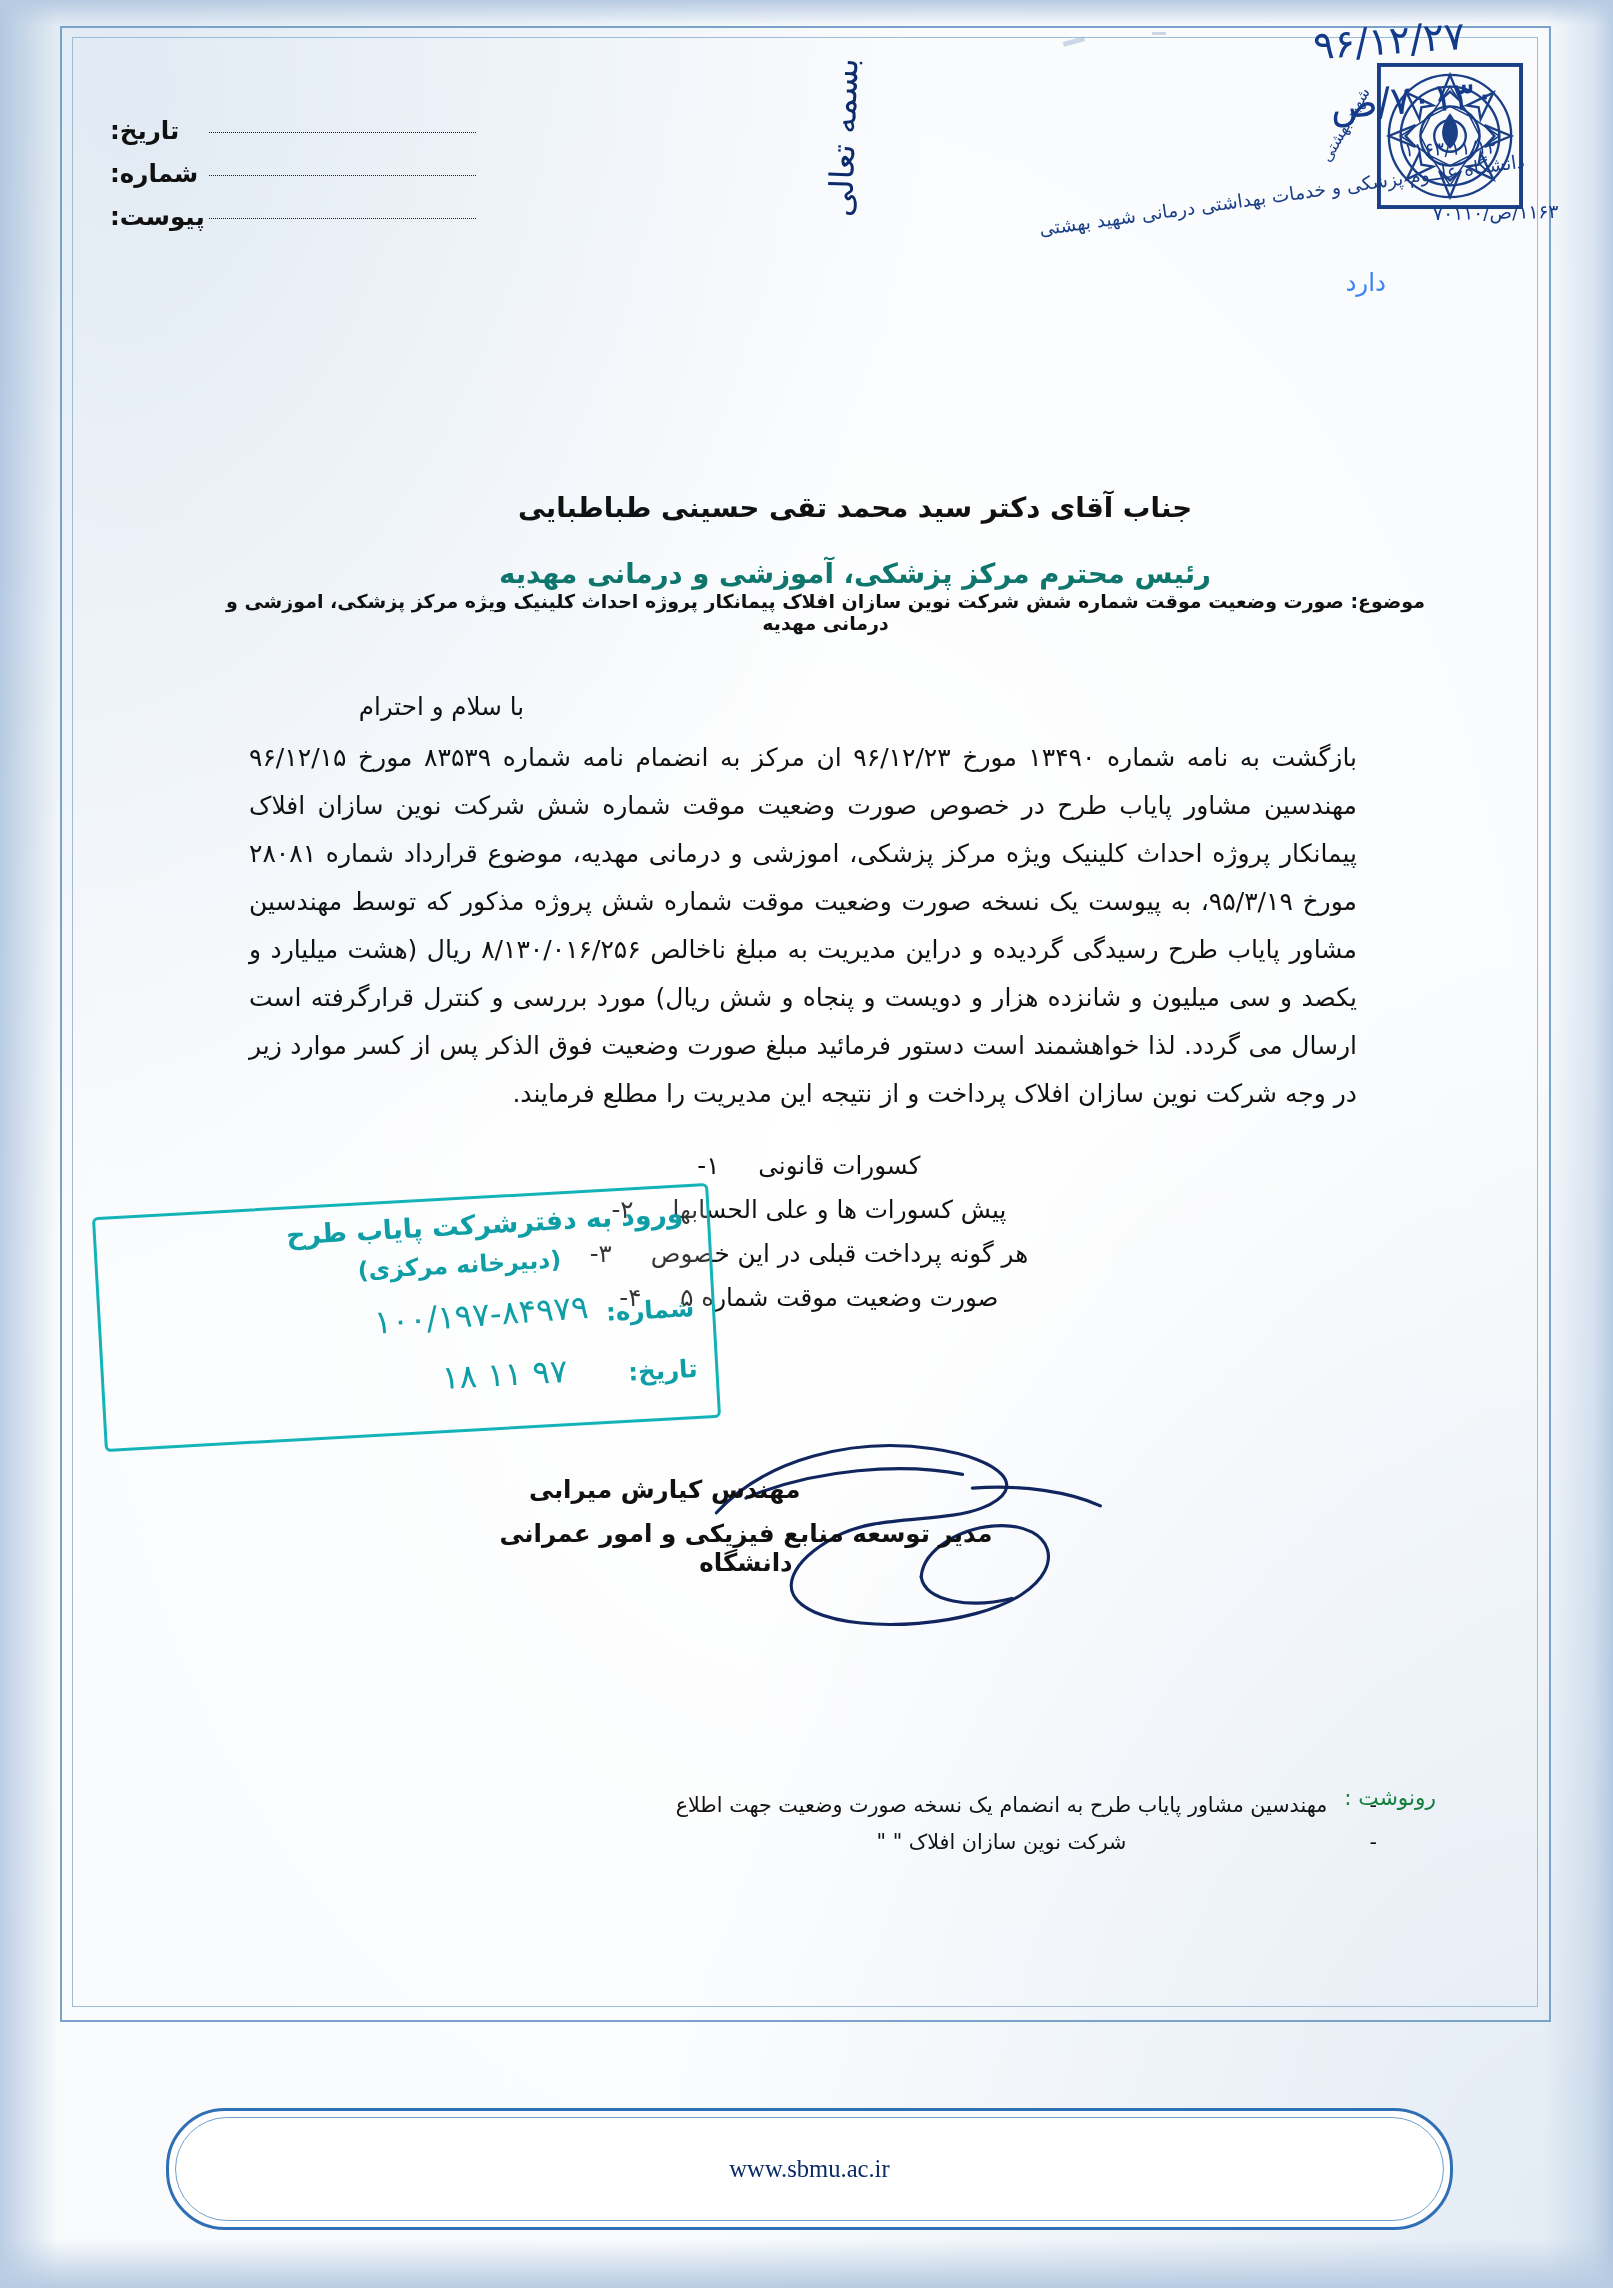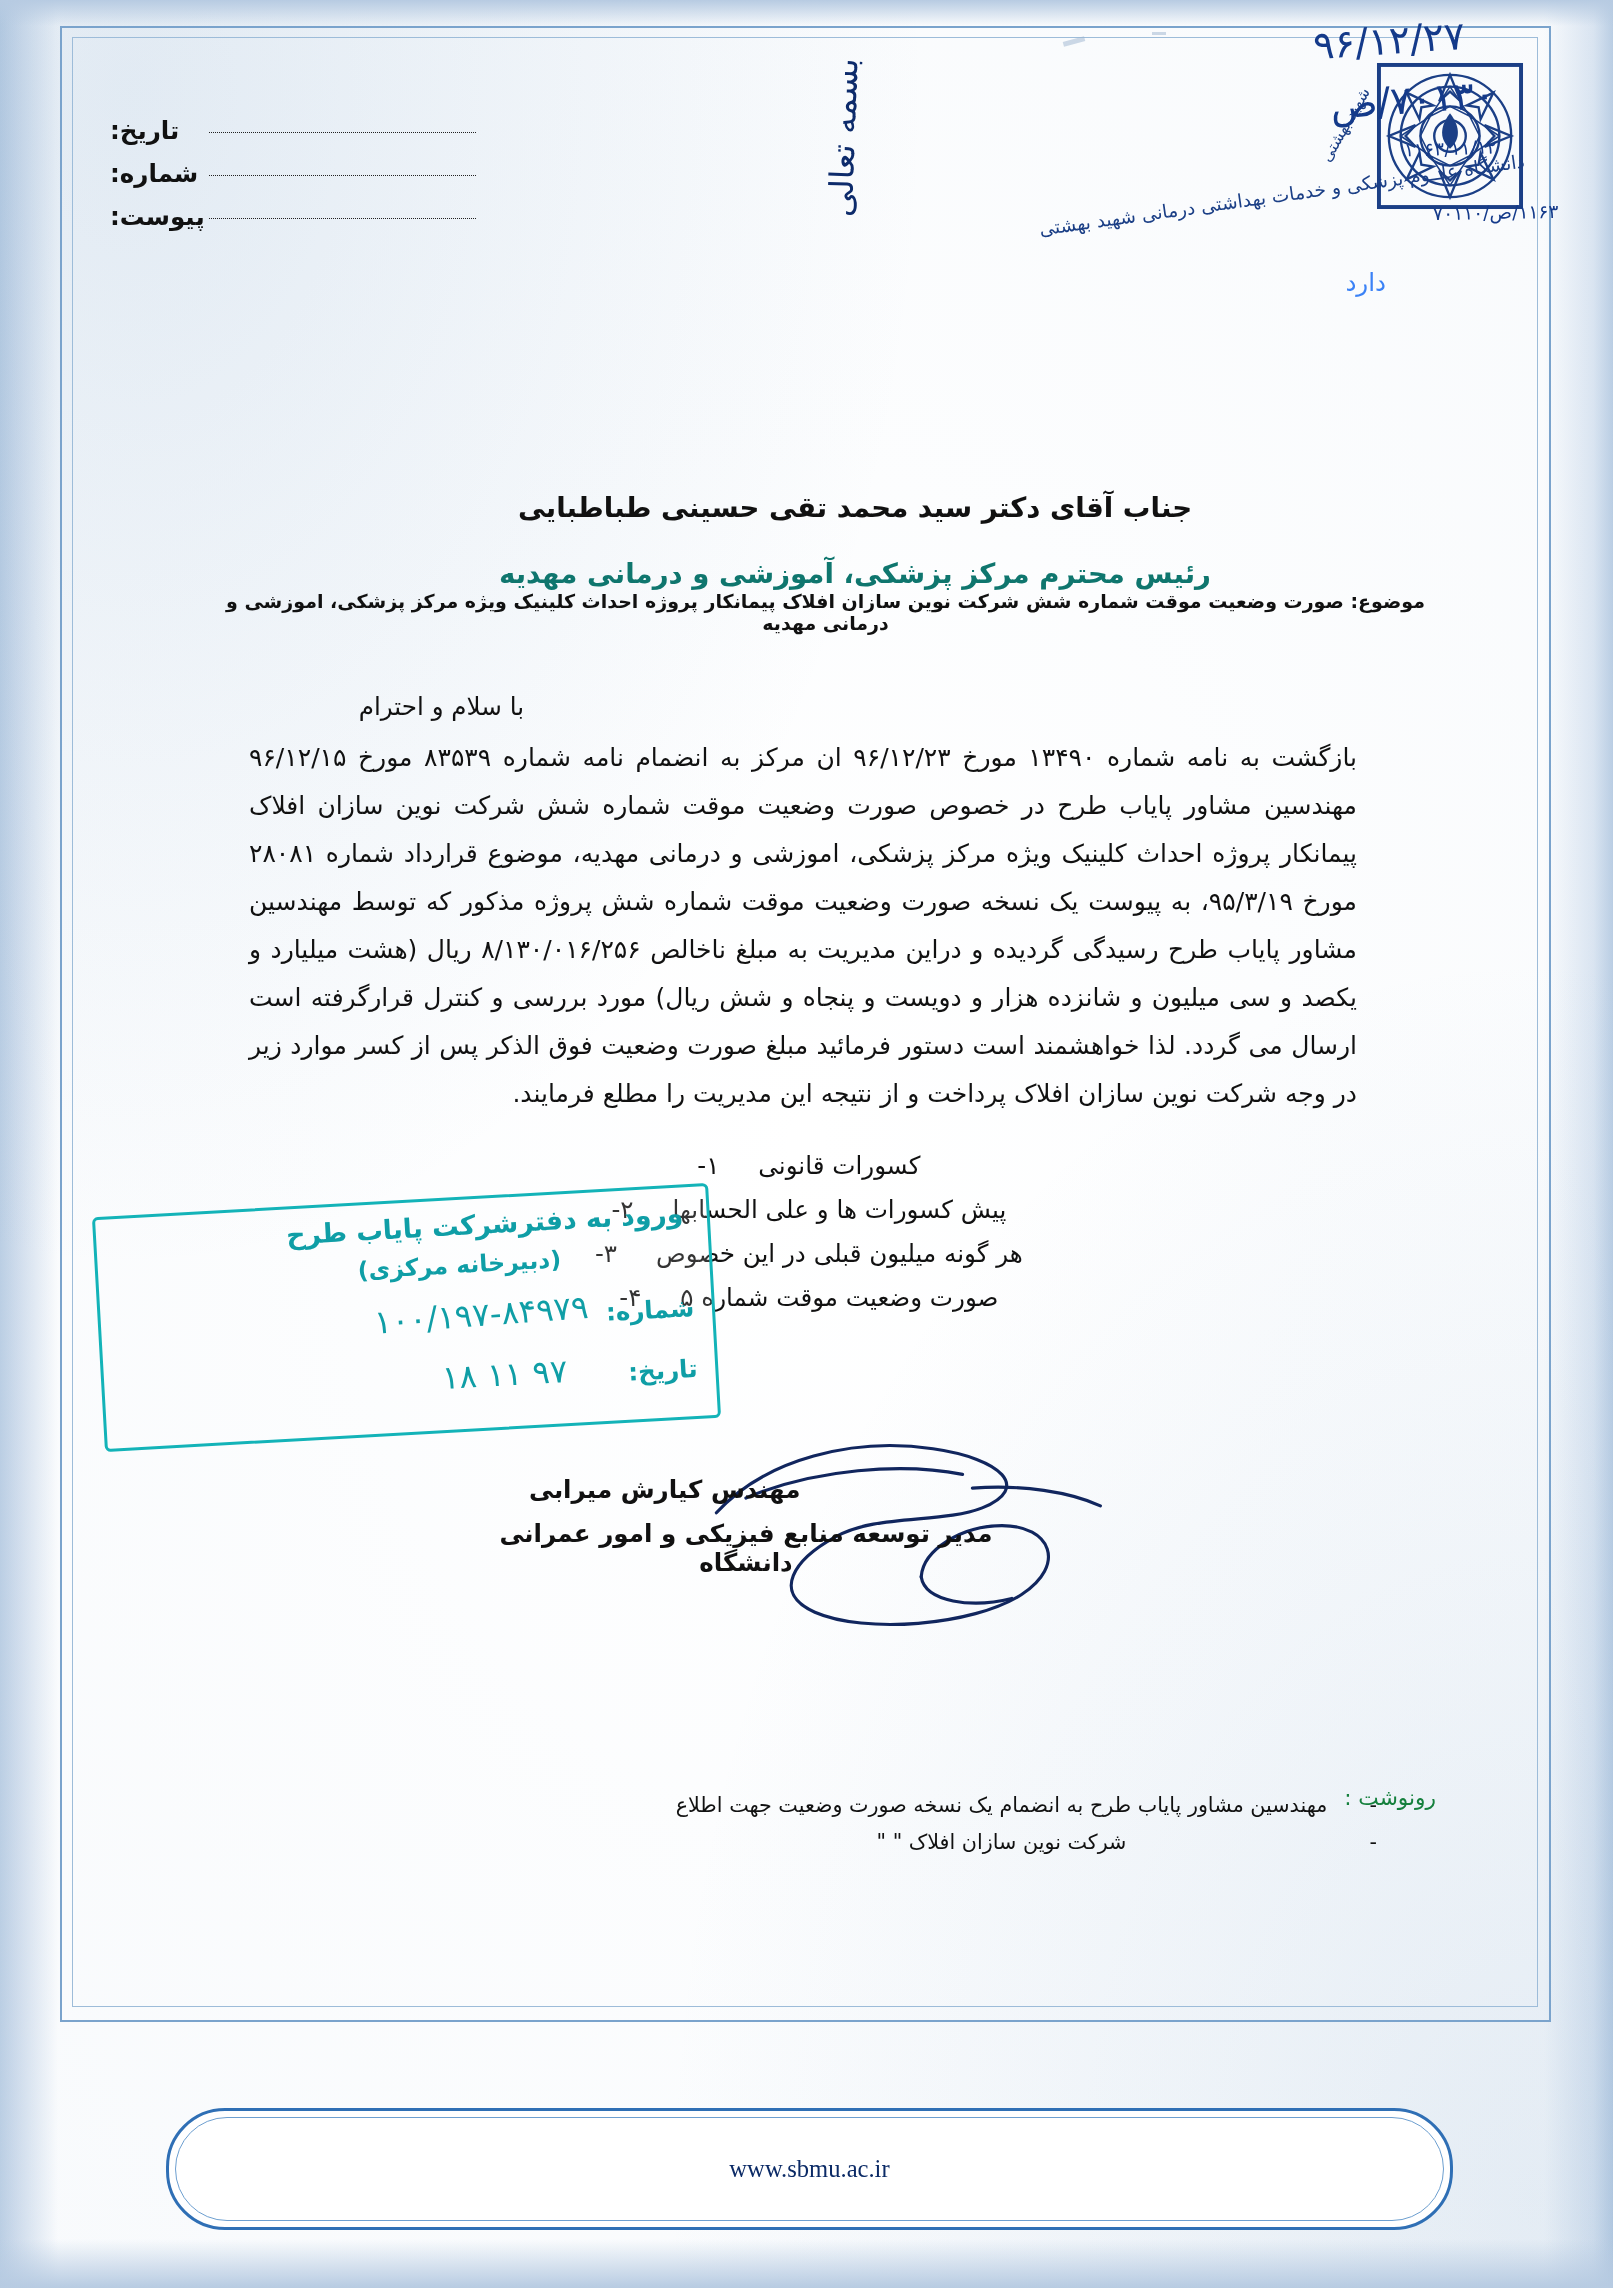--- a/index.html
+++ b/index.html
@@ -508,21 +508,21 @@
   <div class="list">
     <div class="list-row">
       <div class="list-txt">کسورات قانونی</div>
       <div class="list-num">۱-</div>
     </div>
     <div class="list-row">
       <div class="list-txt">پیش کسورات ها و علی الحسابها</div>
       <div class="list-num">۲-</div>
     </div>
     <div class="list-row">
-      <div class="list-txt">هر گونه میلیون قبلی در این خصوص</div>
+      <div class="list-txt">هر گونه پرداخت قبلی در این خصوص</div>
       <div class="list-num">۳-</div>
     </div>
     <div class="list-row">
       <div class="list-txt">صورت وضعیت موقت شماره ۵</div>
       <div class="list-num">۴-</div>
     </div>
   </div>
 
   <div class="stamp">
     <div class="stamp-title">ورود به دفترشرکت پایاب طرح</div>

